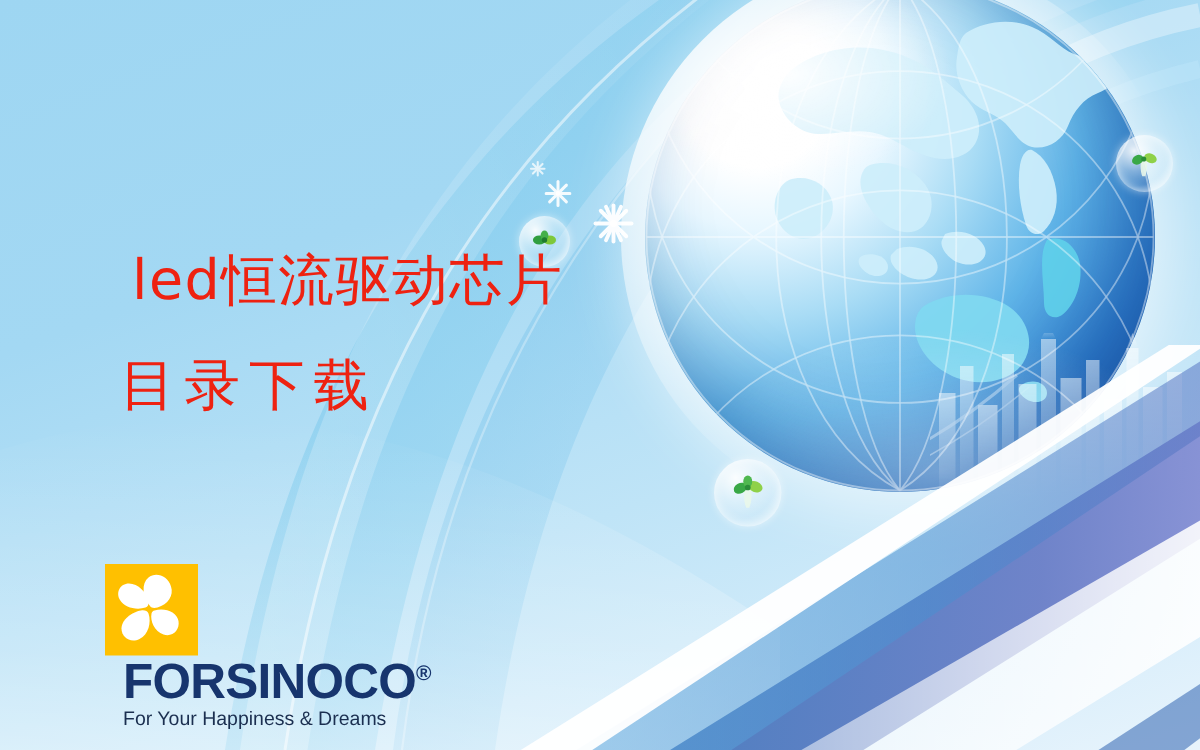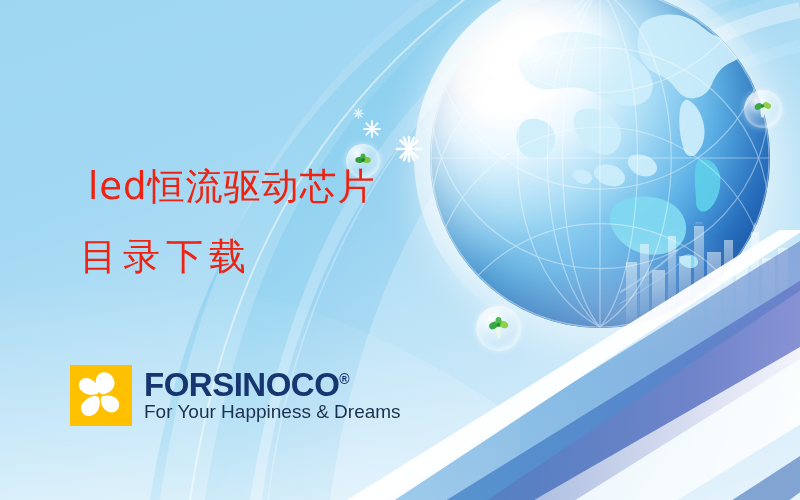--- a/index.html
+++ b/index.html
@@ -78,23 +78,23 @@
     font-size:37px;
     line-height:1;
     white-space:nowrap;
     letter-spacing:1px;
   }
   #head-line-1{left:88px;top:168px;}
   #head-line-2{left:80px;top:238px;letter-spacing:6px;}
 
   
   #logo{
-    position:absolute;left:70px;top:365px;
+    position:absolute;left:70px;top:376px;
     z-index:40;
-    display:flex;align-items:center;
+    display:flex;align-items:flex-start;flex-direction:column;
   }
   #logo-mark{
     width:62px;height:61px;
     background:#FFC000;
     flex:0 0 auto;
     position:relative;
   }
   #logo-text{margin-left:12px;}
   #logo-word{
     display:block;
@@ -104,21 +104,21 @@
     font-size:33px;
     line-height:1.02;
     letter-spacing:-0.5px;
     white-space:nowrap;
   }
   #logo-word sup{font-size:14px;vertical-align:super;font-weight:bold;}
   #logo-tagline{
     display:block;
     color:#1b2f50;
     font-family:"Liberation Sans","DejaVu Sans",sans-serif;
-    font-size:19px;
+    font-size:13px;
     line-height:1.1;
     margin-top:1px;
     white-space:nowrap;
   }
 </style>
 </head>
 <body>
 
 <div id="banner">
 

